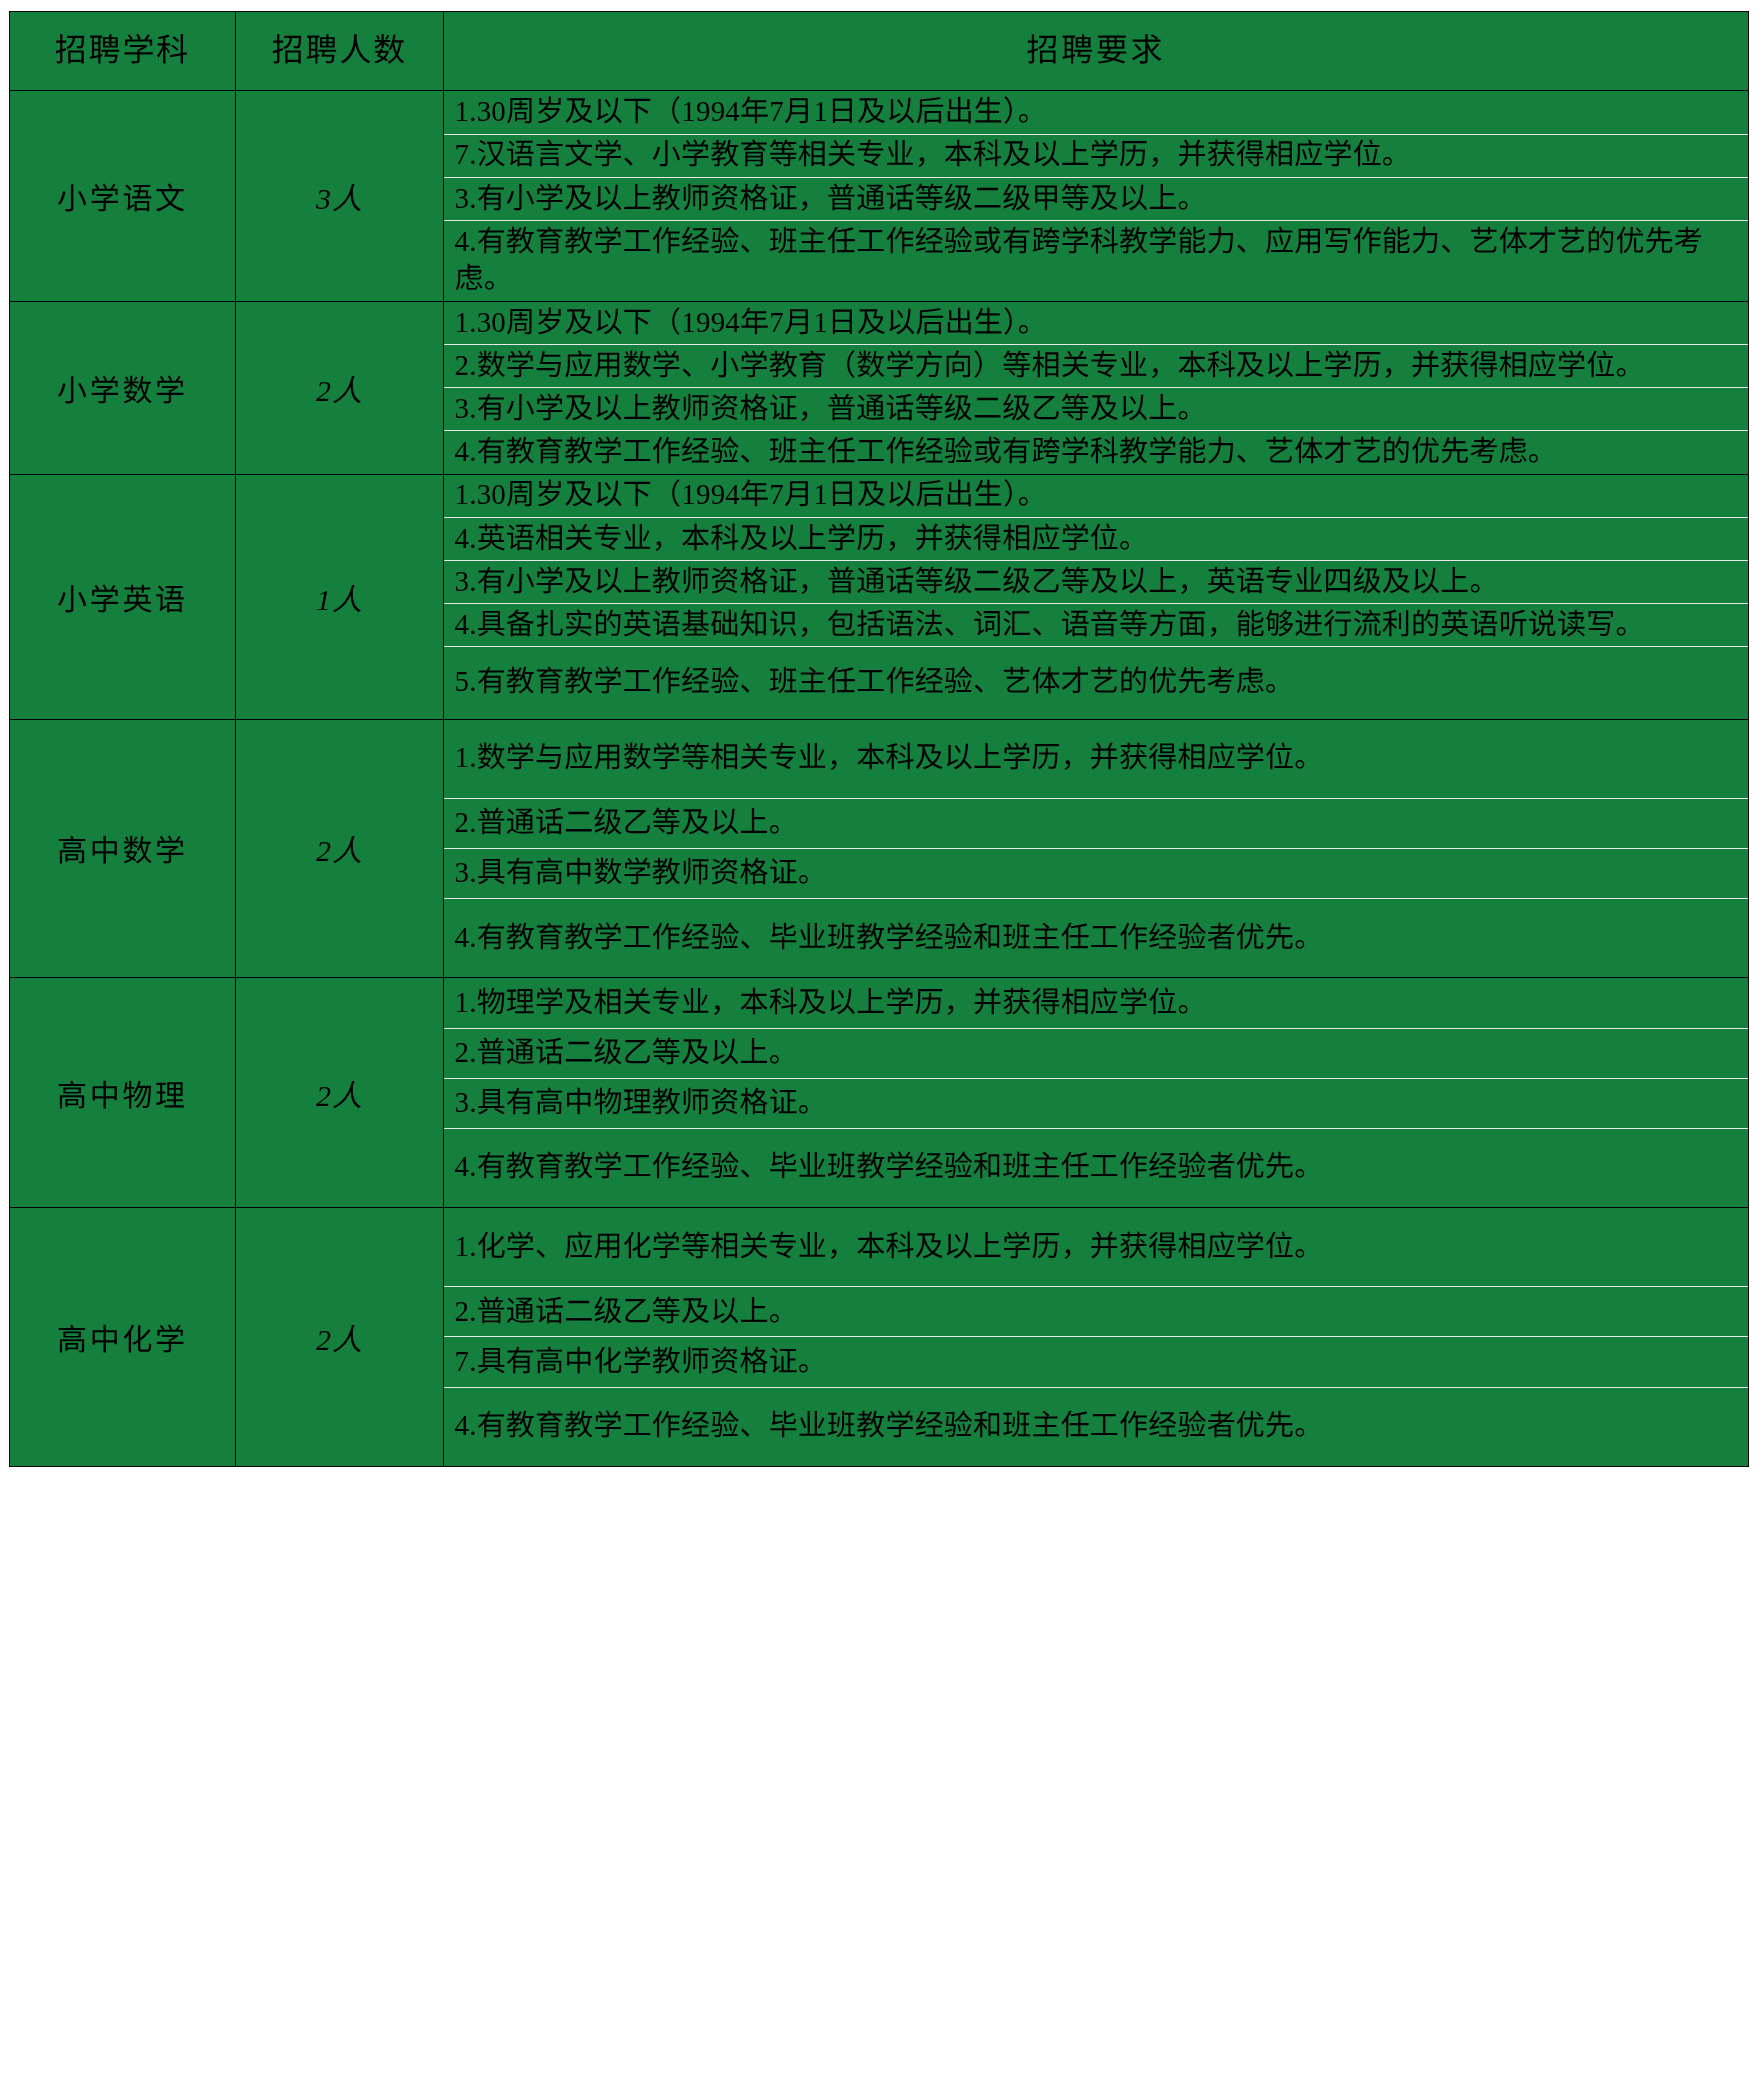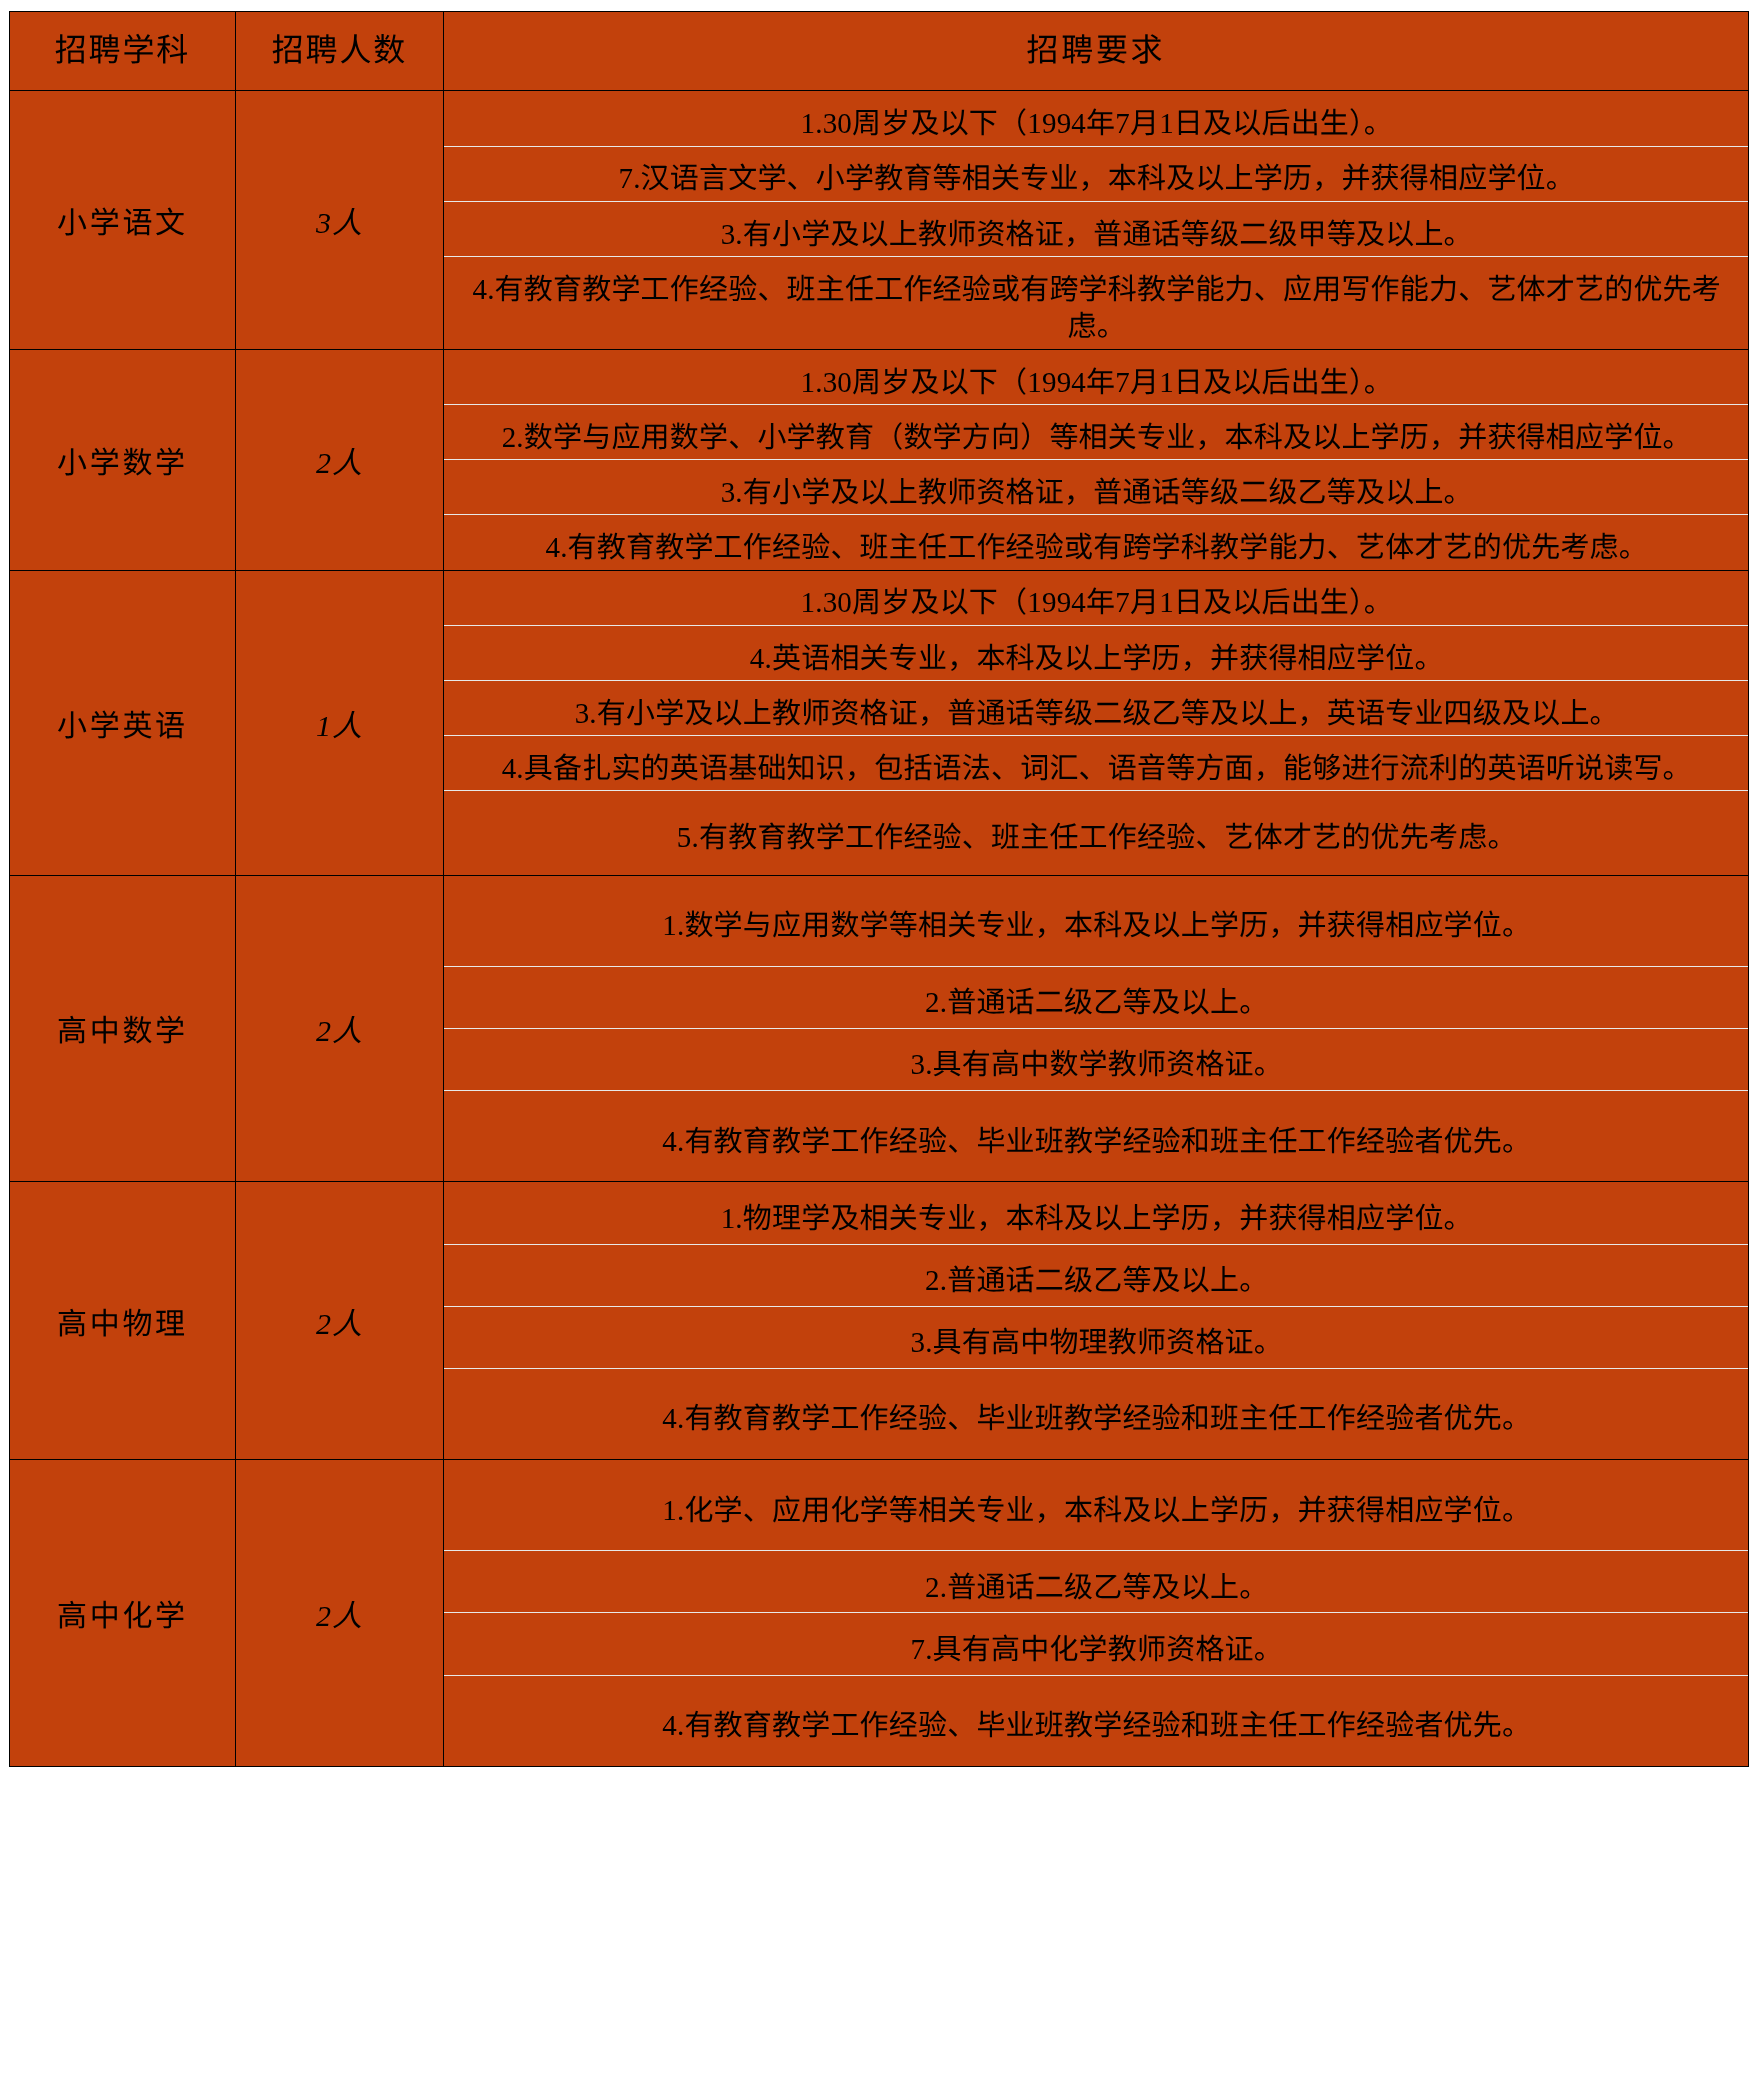--- a/index.html
+++ b/index.html
@@ -28,21 +28,21 @@
     margin: 0;
   }
   table.recruit col.c-subject { width: 226px; }
   table.recruit col.c-count   { width: 208px; }
   table.recruit col.c-req     { width: 1305px; }
 
   table.recruit th,
   table.recruit td {
     border: 1.8px solid #000000;
     vertical-align: middle;
-    background: #c2410c;
+    background: #15803d;
   }
   thead th {
     font-weight: normal;
     font-family: "Liberation Serif", "DejaVu Serif", serif;
     font-size: 32px;
     line-height: 1.2;
     text-align: center;
     padding: 19.5px 5.3px 21px 5.3px;
     letter-spacing: 1.8px;
   }
@@ -67,24 +67,23 @@
   ol.req-list {
     list-style: none;
     margin: 0;
     padding: 0;
   }
   ol.req-list > li {
     font-size: 29px;
     line-height: 1.30;
     padding: 1.8px 8.9px 2.7px 10.6px;
     border-bottom: 0.9px solid #e8e8e8;
-    text-align: center;
+    text-align: left;
     letter-spacing: 0.2px;
     word-break: break-all;
-    margin-top: 12px;
   }
   ol.req-list > li:last-child {
     border-bottom: none;
   }
   
   tr.r-gaoshu ol.req-list > li,
   tr.r-gaowu  ol.req-list > li,
   tr.r-gaohua ol.req-list > li {
     padding-top: 5.3px;
     padding-bottom: 6.2px;

